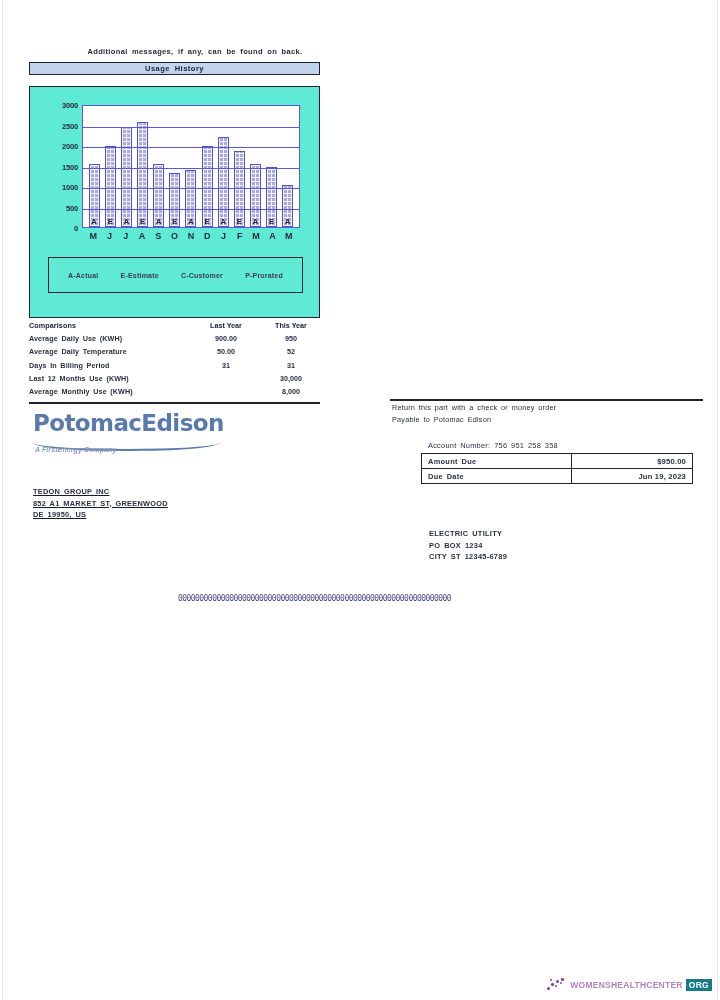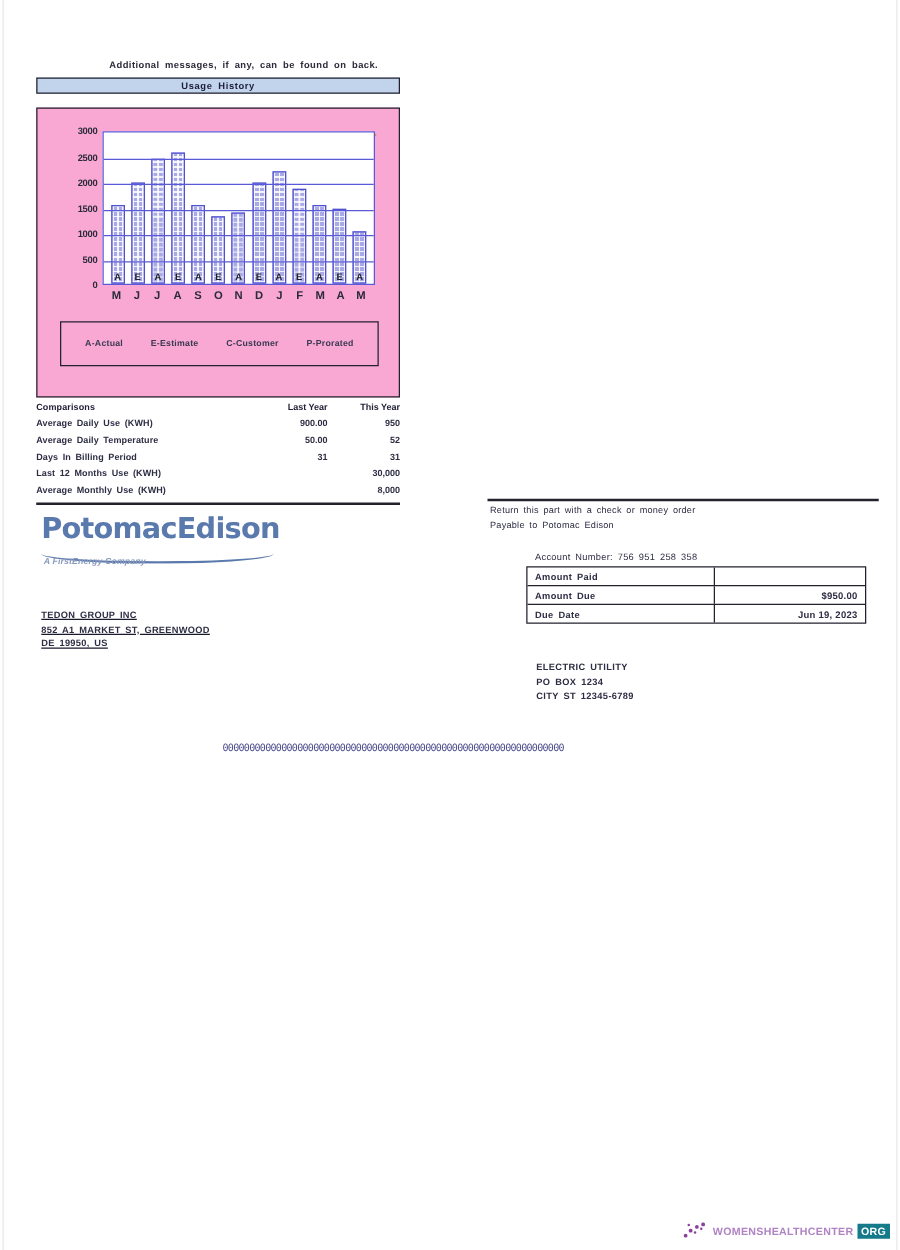--- a/index.html
+++ b/index.html
@@ -70,21 +70,21 @@
 
   
   #chart-box {
     position: absolute;
     left: 29px;
     top: 86px;
     width: 291px;
     height: 232px;
     border: 1.6px solid #22222e;
     box-sizing: border-box;
-    background: #f9a8d4;
+    background: #5eead4;
   }
 
   
   #plot-wrap {
     position: absolute;
     left: 24px;
     top: 18px;
     width: 250px;
     height: 150px;
   }
@@ -216,21 +216,21 @@
   #cmp .lbl {
     flex: 1;
     font-size: 7.2px;
     font-weight: bold;
     color: #2d2d44;
     letter-spacing: .1px;
     word-spacing: 1.5px;
   }
   #cmp .v1, #cmp .v2 {
     width: 72px;
-    text-align: right;
+    text-align: center;
     font-size: 7.2px;
     font-weight: bold;
     color: #2d2d44;
   }
   #cmp .v2 { width: 58px; }
   #cmp .head .lbl,
   #cmp .head .v1,
   #cmp .head .v2 { color: #22223a; }
   #cmp .rule {
     height: 1.4px;
@@ -588,24 +588,20 @@
       <div>Return  this part with  a check or  money order</div>
       <div>Payable  to Potomac  Edison</div>
     </div>
   <div id="acct">
     <span>Account  Number:</span>
     <span>756 951 258  358</span>
   </div>
 
   <div id="pay">
       <div class="prow">
-        <div class="pl">Amount  Paid</div>
-        <div class="pv"></div>
-      </div>
-      <div class="prow">
         <div class="pl">Amount  Due</div>
         <div class="pv">$950.00</div>
       </div>
       <div class="prow">
         <div class="pl">Due Date</div>
         <div class="pv">Jun 19, 2023</div>
       </div>
     </div>
 
   <div id="remit">

